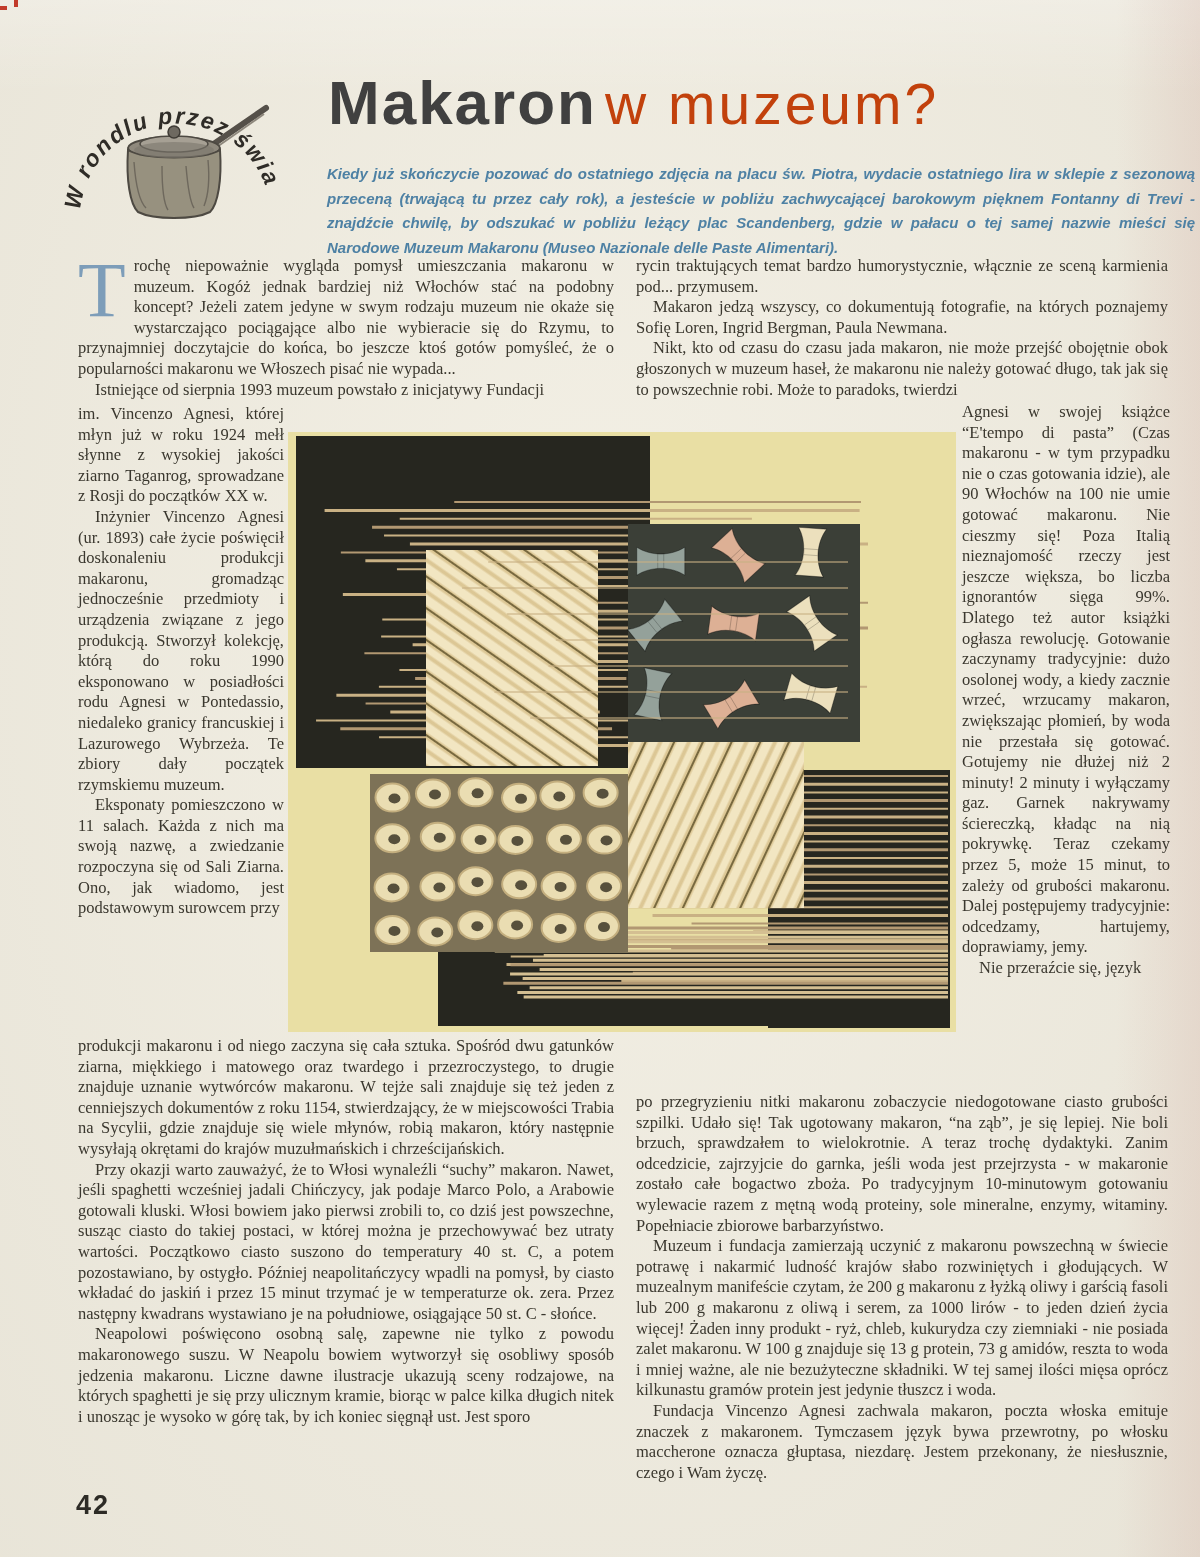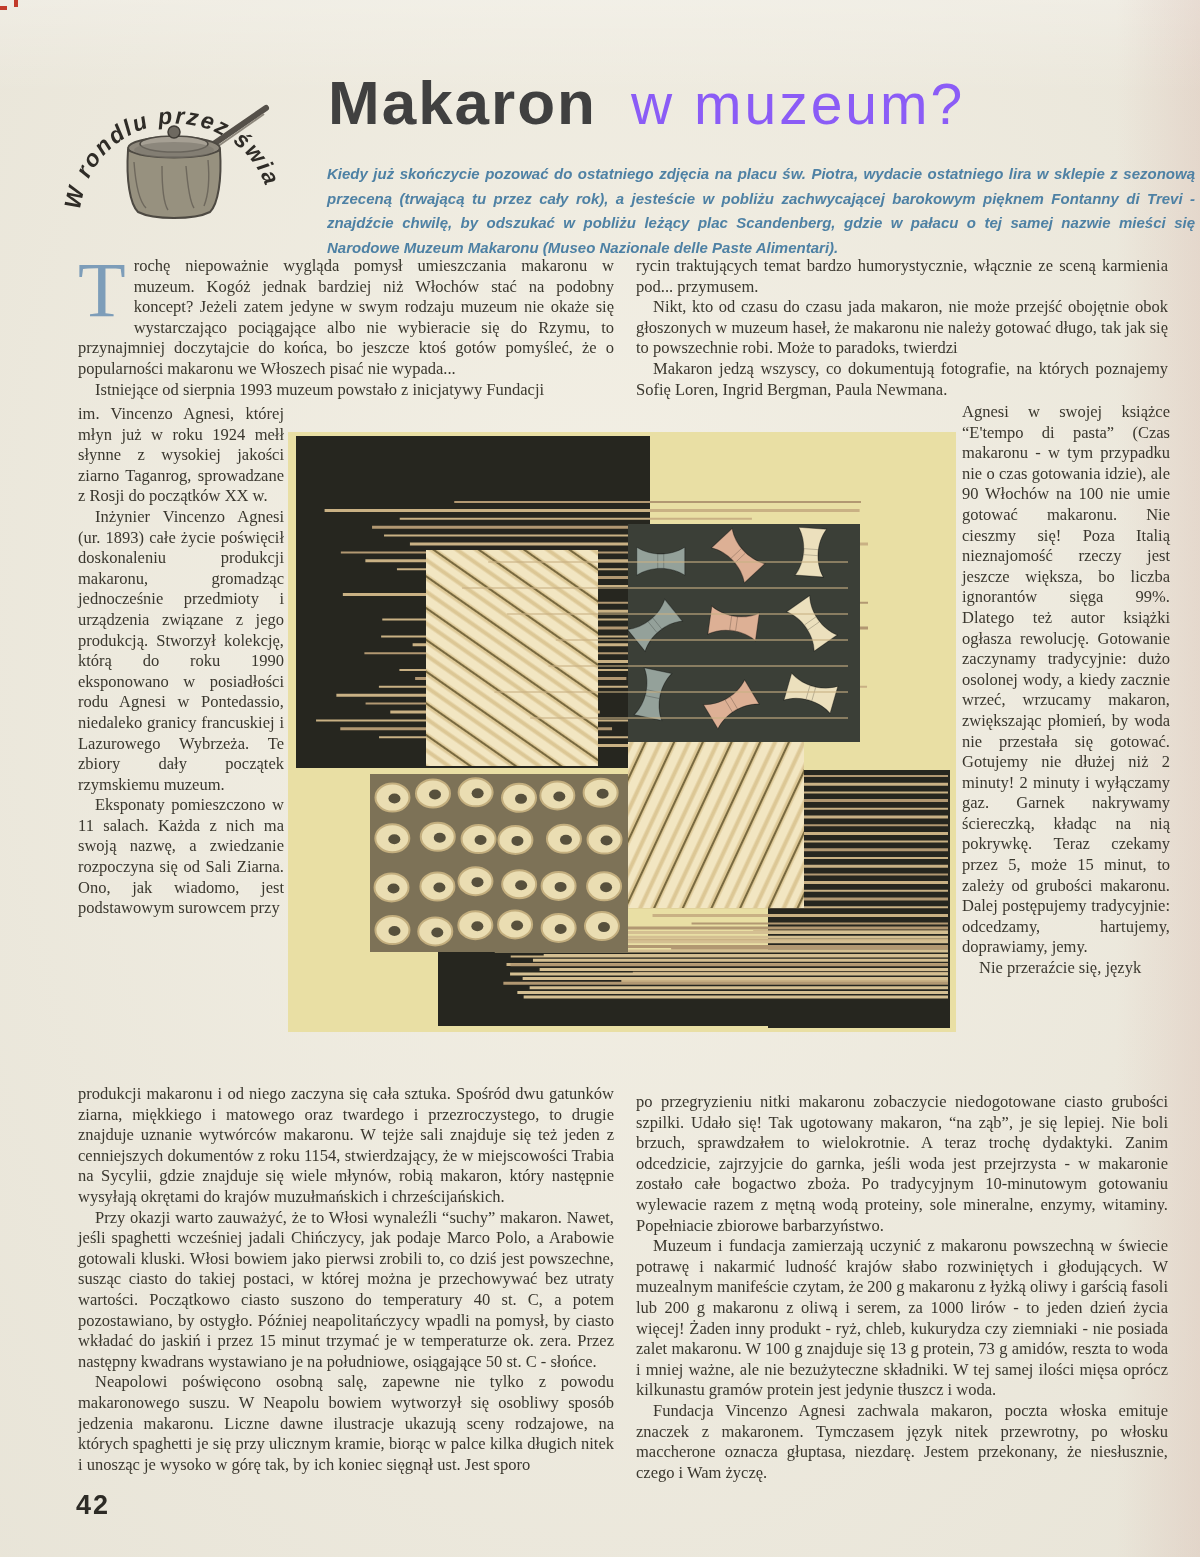--- a/index.html
+++ b/index.html
@@ -31,21 +31,21 @@
     text-align:justify;
   }
 
   
   .bt p{margin:0;text-align:justify;font-size:16.5px;line-height:20.6px;}
   .bt p.ind{text-indent:17px;}
   .col-lt{left:78px;top:256px;width:536px;}
   .col-rt{left:636px;top:256px;width:532px;}
   .col-ln{left:78px;top:404px;width:206px;}
   .col-rn{left:962px;top:402px;width:208px;}
-  .col-lb{left:78px;top:1036px;width:536px;margin-top:48px;}
+  .col-lb{left:78px;top:1036px;width:536px;}
   .col-rb{left:636px;top:1092px;width:532px;}
 
   .dropcap{
     float:left;
     font-family:"Liberation Serif",serif;
     font-size:78px;line-height:62px;
     padding:3px 8px 0 0;
   }
   .author{margin-top:4px;text-align:right;font-variant:small-caps;letter-spacing:1px;font-size:18px;}
 
@@ -77,21 +77,21 @@
     <ellipse cx="0" cy="-26" rx="34" ry="8" fill="#a6a094" stroke="#4d4942" stroke-width="1.5"></ellipse>
     <circle cx="0" cy="-38" r="6" fill="#6e6960" stroke="#3f3b35" stroke-width="1.5"></circle>
     <path d="M -46,-20 C -48,10 -44,34 -36,42 C -20,50 20,50 36,42 C 44,34 48,10 46,-20 C 30,-10 -30,-10 -46,-20 Z" fill="#97917f" stroke="#4d4942" stroke-width="2"></path>
     <path d="M -40,-8 C -38,20 -34,32 -28,38 M -12,-4 C -12,22 -10,34 -6,40 M 12,-4 C 14,20 16,32 20,38 M 34,-10 C 36,12 34,26 30,36" fill="none" stroke="#5c574e" stroke-width="1.4" opacity=".7"></path>
     <ellipse cx="0" cy="-20" rx="40" ry="8" fill="#7b766c" opacity=".6"></ellipse>
   </g>
 </svg>
 
 <h1 class="abs title" style="margin:0;font-weight:normal;">
   <span class="t1" style="color: #404040;">Makaron</span>
-  <span class="t2" style="color: #8b5cf6; margin-left: 26px;">w muzeum?</span>
+  <span class="t2" style="color: #c2410c;">w muzeum?</span>
 </h1>
 
 <p class="abs lead" style="color: rgb(78, 129, 164);">Kiedy już skończycie pozować do ostatniego zdjęcia na placu św. Piotra, wydacie ostatniego lira w sklepie z sezonową przeceną (trwającą tu przez cały rok), a jesteście w pobliżu zachwycającej barokowym pięknem Fontanny di Trevi - znajdźcie chwilę, by odszukać w pobliżu leżący plac Scandenberg, gdzie w pałacu o tej samej nazwie mieści się Narodowe Muzeum Makaronu (Museo Nazionale delle Paste Alimentari).</p>
 
 <div class="abs bt col-lt">
   <p><span class="dropcap" style="color: rgb(125, 157, 185);">T</span><span>rochę niepoważnie wygląda pomysł umieszczania makaronu w muzeum. Kogóż jednak bardziej niż Włochów stać na podobny koncept? Jeżeli zatem jedyne w swym rodzaju muzeum nie okaże się wystarczająco pociągające albo nie wybieracie się do Rzymu, to przynajmniej doczytajcie do końca, bo jeszcze ktoś gotów pomyśleć, że o popularności makaronu we Włoszech pisać nie wypada...</span></p>
   <p class="ind">Istniejące od sierpnia 1993 muzeum powstało z inicjatywy Fundacji</p>
 </div>
 
 <div class="abs bt col-ln">
@@ -101,33 +101,33 @@
 </div>
 
 <div class="abs bt col-lb">
   <p>produkcji makaronu i od niego zaczyna się cała sztuka. Spośród dwu gatunków ziarna, miękkiego i matowego oraz twardego i przezroczystego, to drugie znajduje uznanie wytwórców makaronu. W tejże sali znajduje się też jeden z cenniejszych dokumentów z roku 1154, stwierdzający, że w miejscowości Trabia na Sycylii, gdzie znajduje się wiele młynów, robią makaron, który następnie wysyłają okrętami do krajów muzułmańskich i chrześcijańskich.</p>
   <p class="ind">Przy okazji warto zauważyć, że to Włosi wynaleźli “suchy” makaron. Nawet, jeśli spaghetti wcześniej jadali Chińczycy, jak podaje Marco Polo, a Arabowie gotowali kluski. Włosi bowiem jako pierwsi zrobili to, co dziś jest powszechne, susząc ciasto do takiej postaci, w której można je przechowywać bez utraty wartości. Początkowo ciasto suszono do temperatury 40 st. C, a potem pozostawiano, by ostygło. Później neapolitańczycy wpadli na pomysł, by ciasto wkładać do jaskiń i przez 15 minut trzymać je w temperaturze ok. zera. Przez następny kwadrans wystawiano je na południowe, osiągające 50 st. C - słońce.</p>
   <p class="ind">Neapolowi poświęcono osobną salę, zapewne nie tylko z powodu makaronowego suszu. W Neapolu bowiem wytworzył się osobliwy sposób jedzenia makaronu. Liczne dawne ilustracje ukazują sceny rodzajowe, na których spaghetti je się przy ulicznym kramie, biorąc w palce kilka długich nitek i unosząc je wysoko w górę tak, by ich koniec sięgnął ust. Jest sporo</p>
 </div>
 
 <div class="abs bt col-rt">
   <p>rycin traktujących temat bardzo humorystycznie, włącznie ze sceną karmienia pod... przymusem.</p>
+  <p class="ind">Makaron jedzą wszyscy, co dokumentują fotografie, na których poznajemy Sofię Loren, Ingrid Bergman, Paula Newmana.</p>
   <p class="ind">Nikt, kto od czasu do czasu jada makaron, nie może przejść obojętnie obok głoszonych w muzeum haseł, że makaronu nie należy gotować długo, tak jak się to powszechnie robi. Może to paradoks, twierdzi</p>
-  <p class="ind">Makaron jedzą wszyscy, co dokumentują fotografie, na których poznajemy Sofię Loren, Ingrid Bergman, Paula Newmana.</p>
 </div>
 
 <div class="abs bt col-rn">
   <p>Agnesi w swojej książce “E'tempo di pasta” (Czas makaronu - w tym przypadku nie o czas gotowania idzie), ale 90 Włochów na 100 nie umie gotować makaronu. Nie cieszmy się! Poza Italią nieznajomość rzeczy jest jeszcze większa, bo liczba ignorantów sięga 99%. Dlatego też autor książki ogłasza rewolucję. Gotowanie zaczynamy tradycyjnie: dużo osolonej wody, a kiedy zacznie wrzeć, wrzucamy makaron, zwiększając płomień, by woda nie przestała się gotować. Gotujemy nie dłużej niż 2 minuty! 2 minuty i wyłączamy gaz. Garnek nakrywamy ściereczką, kładąc na nią pokrywkę. Teraz czekamy przez 5, może 15 minut, to zależy od grubości makaronu. Dalej postępujemy tradycyjnie: odcedzamy, hartujemy, doprawiamy, jemy.</p>
   <p class="ind">Nie przeraźcie się, język</p>
 </div>
 
 <div class="abs bt col-rb">
   <p>po przegryzieniu nitki makaronu zobaczycie niedogotowane ciasto grubości szpilki. Udało się! Tak ugotowany makaron, “na ząb”, je się lepiej. Nie boli brzuch, sprawdzałem to wielokrotnie. A teraz trochę dydaktyki. Zanim odcedzicie, zajrzyjcie do garnka, jeśli woda jest przejrzysta - w makaronie zostało całe bogactwo zboża. Po tradycyjnym 10-minutowym gotowaniu wylewacie razem z mętną wodą proteiny, sole mineralne, enzymy, witaminy. Popełniacie zbiorowe barbarzyństwo.</p>
   <p class="ind">Muzeum i fundacja zamierzają uczynić z makaronu powszechną w świecie potrawę i nakarmić ludność krajów słabo rozwiniętych i głodujących. W muzealnym manifeście czytam, że 200 g makaronu z łyżką oliwy i garścią fasoli lub 200 g makaronu z oliwą i serem, za 1000 lirów - to jeden dzień życia więcej! Żaden inny produkt - ryż, chleb, kukurydza czy ziemniaki - nie posiada zalet makaronu. W 100 g znajduje się 13 g protein, 73 g amidów, reszta to woda i mniej ważne, ale nie bezużyteczne składniki. W tej samej ilości mięsa oprócz kilkunastu gramów protein jest jedynie tłuszcz i woda.</p>
-  <p class="ind">Fundacja Vincenzo Agnesi zachwala makaron, poczta włoska emituje znaczek z makaronem. Tymczasem język nitek przewrotny, po włosku maccherone oznacza głuptasa, niezdarę. Jestem przekonany, że niesłusznie, czego i Wam życzę.</p>
+  <p class="ind">Fundacja Vincenzo Agnesi zachwala makaron, poczta włoska emituje znaczek z makaronem. Tymczasem język bywa przewrotny, po włosku maccherone oznacza głuptasa, niezdarę. Jestem przekonany, że niesłusznie, czego i Wam życzę.</p>
 </div>
 
 <svg id="collage" class="abs collage" width="668" height="600" viewBox="0 0 668 600" aria-hidden="true">
     <rect x="0" y="0" width="668" height="600" fill="#e9dfa4"></rect>
     <rect x="8" y="4" width="354" height="332" fill="#26261f"></rect>
     <rect x="480" y="338" width="182" height="258" fill="#26261f"></rect>
     <rect x="150" y="520" width="512" height="74" fill="#26261f"></rect>
     <line x1="166.25355847238825" y1="70" x2="572.9821272532063" y2="70" stroke="#b29872" stroke-width="2"></line>
     <line x1="36.58272540353937" y1="78.4" x2="571.603088514501" y2="78.4" stroke="#c9b184" stroke-width="3"></line>
     <line x1="111.73338828714623" y1="86.8" x2="463.90458890575974" y2="86.8" stroke="#c9b184" stroke-width="2"></line>

